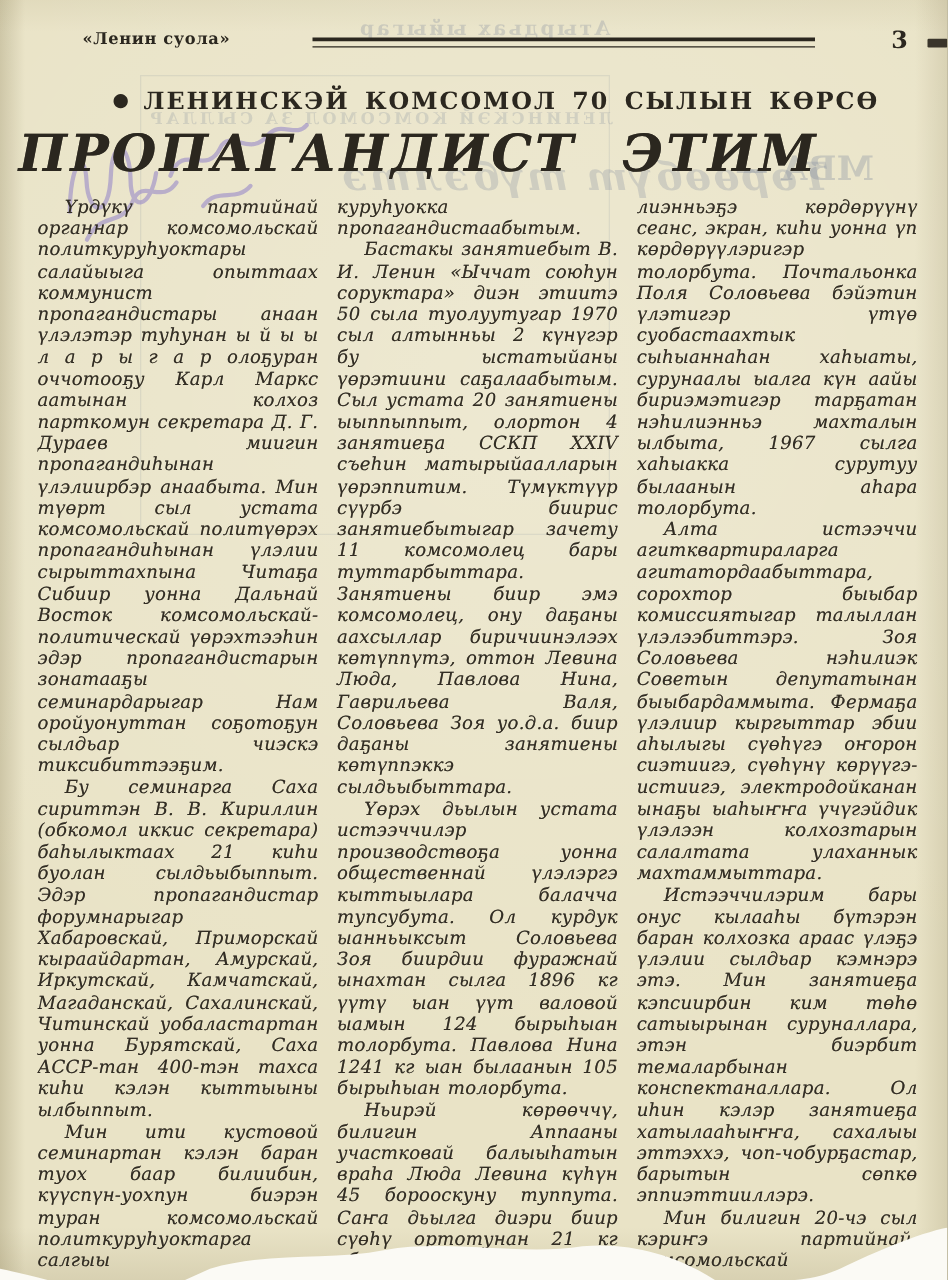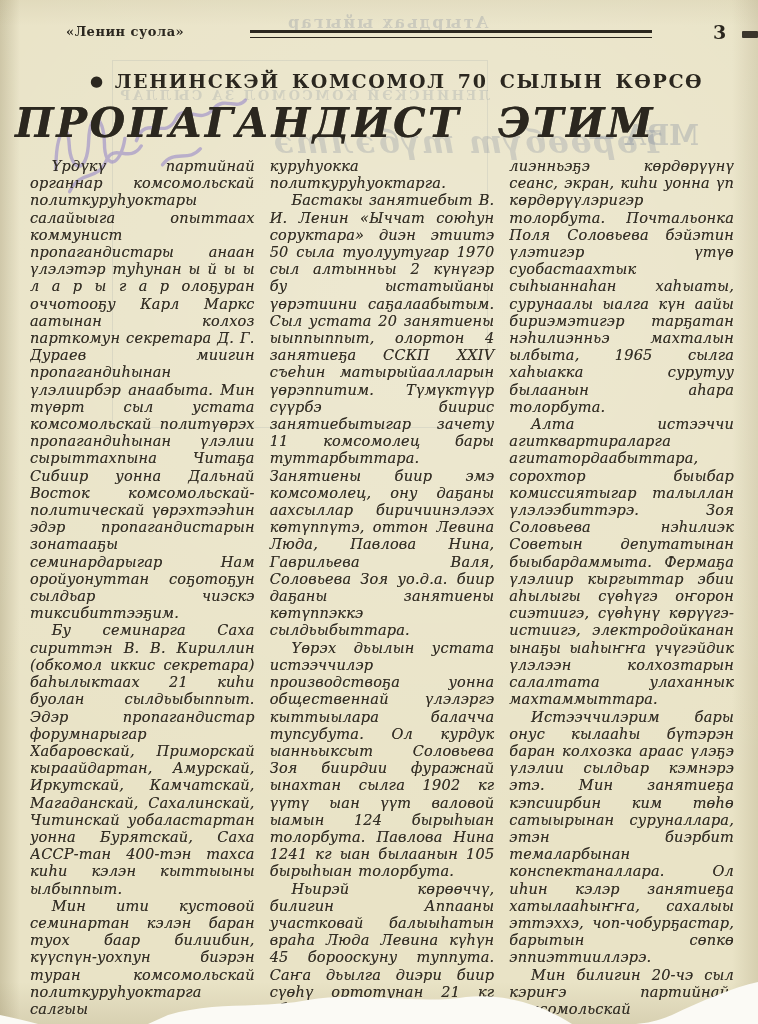--- a/index.html
+++ b/index.html
@@ -75,28 +75,28 @@
   </div>
   <div class="headline">ПРОПАГАНДИСТ ЭТИМ</div>
 
   <div class="body-columns">
     <div class="col">
         <p>Үрдүкү партийнай органнар комсомольскай политкуруһуоктары салайыыга опыттаах коммунист пропагандистары анаан үлэлэтэр туһунан ы й ы ы л а р ы г а р олоҕуран оччотооҕу Карл Маркс аатынан колхоз парткомун секретара Д. Г. Дураев миигин пропагандиһынан үлэлиирбэр анаабыта. Мин түөрт сыл устата комсомольскай политүөрэх пропагандиһынан үлэлии сырыттахпына Читаҕа Сибиир уонна Дальнай Восток комсомольскай-политическай үөрэхтээһин эдэр пропагандистарын зонатааҕы семинардарыгар Нам оройуонуттан соҕотоҕун сылдьар чиэскэ тиксибиттээҕим.</p>
         <p>Бу семинарга Саха сириттэн В. В. Кириллин (обкомол иккис секретара) баһылыктаах 21 киһи буолан сылдьыбыппыт. Эдэр пропагандистар форумнарыгар Хабаровскай, Приморскай кыраайдартан, Амурскай, Иркутскай, Камчатскай, Магаданскай, Сахалинскай, Читинскай уобаластартан уонна Бурятскай, Саха АССР-тан 400-тэн тахса киһи кэлэн кыттыыны ылбыппыт.</p>
         <p>Мин ити кустовой семинартан кэлэн баран туох баар билиибин, күүспүн-уохпун биэрэн туран комсомольскай политкуруһуоктарга салгыы пропагандистаабытым. Олортон биир сыллааҕы пропагандистскай үлэм түмүгүн билиҥҥи комсомолецтарбар билиһиннэриэхпин баҕарабын.</p>
       </div>
     <div class="col">
-        <p class="cont">куруһуокка политкуруһуоктарга.</p>
+        <p class="cont">куруһуокка пропагандистаабытым.</p>
         <p>Бастакы занятиебыт В. И. Ленин «Ыччат союһун соруктара» диэн этиитэ 50 сыла туолуутугар 1970 сыл алтынньы 2 күнүгэр бу ыстатыйаны үөрэтиини саҕалаабытым. Сыл устата 20 занятиены ыыппыппыт, олортон 4 занятиеҕа ССКП XXIV съеһин матырыйаалларын үөрэппитим. Түмүктүүр сүүрбэ биирис занятиебытыгар зачету 11 комсомолец бары туттарбыттара. Занятиены биир эмэ комсомолец, ону даҕаны аахсыллар биричиинэлээх көтүппүтэ, оттон Левина Люда, Павлова Нина, Гаврильева Валя, Соловьева Зоя уо.д.а. биир даҕаны занятиены көтүппэккэ сылдьыбыттара.</p>
-        <p>Үөрэх дьылын устата истээччилэр производствоҕа уонна общественнай үлэлэргэ кыттыылара балачча тупсубута. Ол курдук ыанньыксыт Соловьева Зоя биирдии фуражнай ынахтан сылга 1902 кг үүтү ыан үүт валовой ыамын 124 бырыһыан толорбута. Павлова Нина 1241 кг ыан былаанын 105 бырыһыан толорбута.</p>
+        <p>Үөрэх дьылын устата истээччилэр производствоҕа уонна общественнай үлэлэргэ кыттыылара балачча тупсубута. Ол курдук ыанньыксыт Соловьева Зоя биирдии фуражнай ынахтан сылга 1896 кг үүтү ыан үүт валовой ыамын 124 бырыһыан толорбута. Павлова Нина 1241 кг ыан былаанын 105 бырыһыан толорбута.</p>
         <p>Ньирэй көрөөччү, билигин Аппааны участковай балыыһатын враһа Люда Левина күһүн 45 борооскуну туппута. Саҥа дьылга диэри биир сүөһү ортотунан 21 кг эбиллэрин ситиспитэ. Кулун тутартан куһаҕан туруктаах борооскулары тутан, биирин даҕаны өлөрбөккө саас бостууктарга туттарбыта.</p>
       </div>
     <div class="col">
       <div>
-          <p class="cont">лиэнньэҕэ көрдөрүүнү сеанс, экран, киһи уонна үп көрдөрүүлэригэр толорбута. Почтальонка Поля Соловьева бэйэтин үлэтигэр үтүө суобастаахтык сыһыаннаһан хаһыаты, сурунаалы ыалга күн аайы бириэмэтигэр тарҕатан нэһилиэнньэ махталын ылбыта, 1965 сылга хаһыакка сурутуу былаанын аһара толорбута.</p>
+          <p class="cont">лиэнньэҕэ көрдөрүүнү сеанс, экран, киһи уонна үп көрдөрүүлэригэр толорбута. Почтальонка Поля Соловьева бэйэтин үлэтигэр үтүө суобастаахтык сыһыаннаһан хаһыаты, сурунаалы ыалга күн аайы бириэмэтигэр тарҕатан нэһилиэнньэ махталын ылбыта, 1967 сылга хаһыакка сурутуу былаанын аһара толорбута.</p>
           <p>Алта истээччи агитквартираларга агитатордаабыттара, сорохтор быыбар комиссиятыгар талыллан үлэлээбиттэрэ. Зоя Соловьева нэһилиэк Советын депутатынан быыбардаммыта. Фермаҕа үлэлиир кыргыттар эбии аһылыгы сүөһүгэ оҥорон сиэтиигэ, сүөһүнү көрүүгэ-истиигэ, электродойканан ынаҕы ыаһыҥҥа үчүгэйдик үлэлээн колхозтарын салалтата улаханнык махтаммыттара.</p>
           <p>Истээччилэрим бары онус кылааһы бүтэрэн баран колхозка араас үлэҕэ үлэлии сылдьар кэмнэрэ этэ. Мин занятиеҕа кэпсиирбин ким төһө сатыырынан суруналлара, этэн биэрбит темаларбынан конспектаналлара. Ол иһин кэлэр занятиеҕа хатылааһыҥҥа, сахалыы эттэххэ, чоп-чобурҕастар, барытын сөпкө эппиэттииллэрэ.</p>
           <p>Мин билигин 20-чэ сыл кэриҥэ партийнай, комсомольскай политкуруһуоктарга пропагандиһынан үлэлээбитим туһунан хаһыат ыстатыйаларын, сорох «Пропагандист дневниктэрин» уурунан сылдьабын. Олорбун бөхсүнэн, баҕар, ким эмэ сэргээн ааҕаарай диэн суруйабын.</p>
         </div>
 
     </div>
   </div>
 
   <svg class="torn" viewBox="0 0 758 42" preserveAspectRatio="none">
     <path d="M148,42 L168,33 C215,19 262,27 308,18 C358,9 418,23 466,15 C508,11 546,25 572,42 Z" fill="#fbfaf5"></path>

